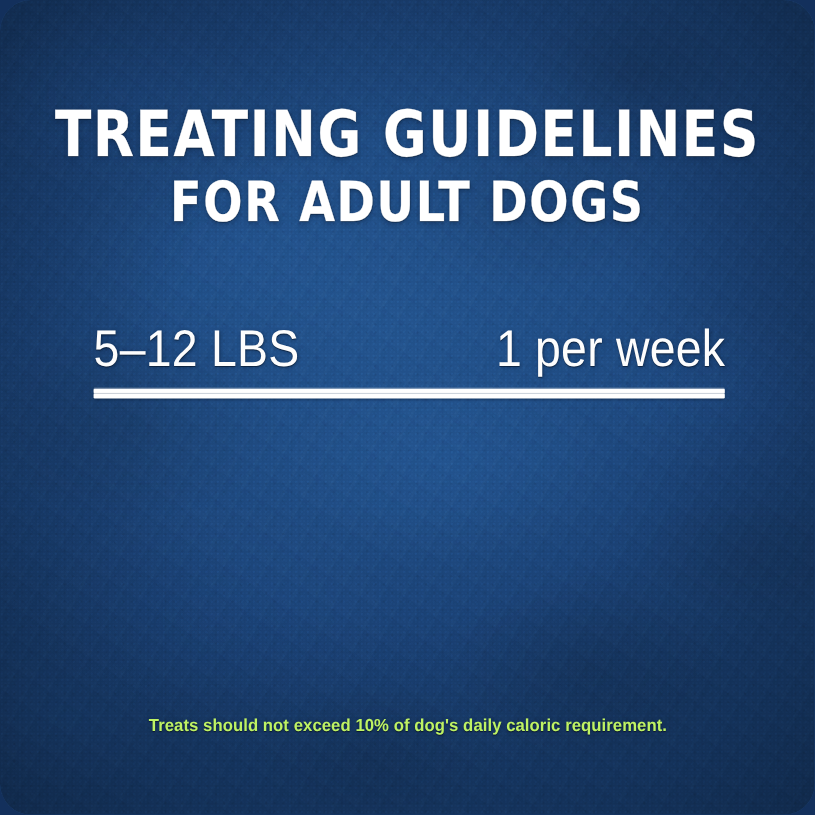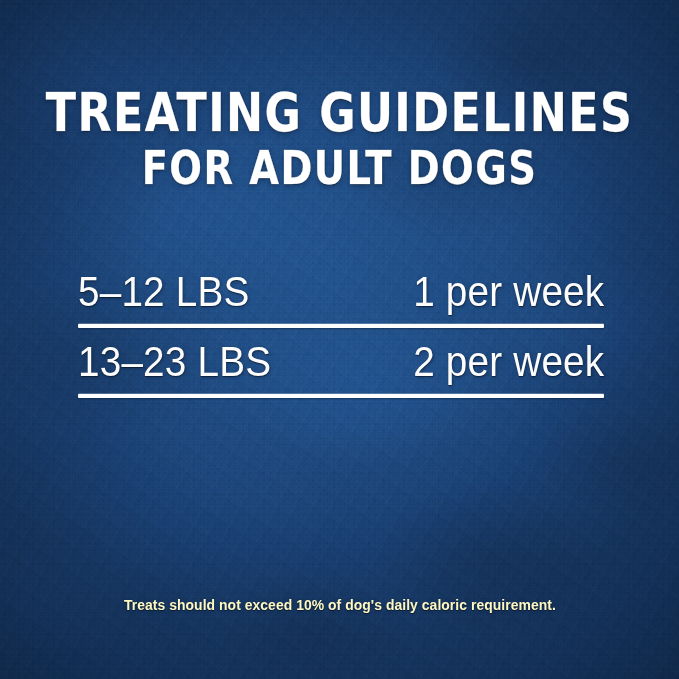--- a/index.html
+++ b/index.html
@@ -11,20 +11,21 @@
     font-family: "Liberation Sans", sans-serif;
   }
 
   #poster {
     position: relative;
     width: 679px;
     height: 679px;
     overflow: hidden;
     background-color: #1d477f;
     isolation: isolate;
+    border-radius: 26px;
   }
 
   
   .tex {
     position: absolute;
     inset: 0;
     pointer-events: none;
   }
   .tex-base {
     background:
@@ -159,21 +160,21 @@
       0 -1px 0 rgba(255,255,255,.25);
   }
 
   
   .footnote {
     position: absolute;
     left: 0;
     right: 0;
     top: 597px;
     text-align: center;
-    color: #fef9c3;
+    color: #bef264;
     font-family: "Liberation Sans", sans-serif;
     font-weight: 700;
     font-size: 14.5px;
     letter-spacing: 0.05px;
     text-shadow:
       0 1px 0 rgba(0,0,0,.40),
       0 1px 3px rgba(6,22,46,.45);
   }
   .footnote span { display: inline-block; transform: scaleX(0.96); }
 </style>
@@ -197,24 +198,20 @@
 
     <div class="guide-table">
 
       <div class="guide-row">
         <span class="cell cell-weight">5–12 LBS</span>
         <span class="cell cell-freq">1 per week</span>
       </div>
 
       <div class="divider"></div>
 
-      <div class="guide-row">
-        <span class="cell cell-weight">13–23 LBS</span>
-        <span class="cell cell-freq">2 per week</span>
-      </div>
 
       <div class="divider"></div>
 
 
     </div>
 
     <div class="footnote">
       <span>Treats should not exceed 10% of dog's daily caloric requirement.</span>
     </div>
 

